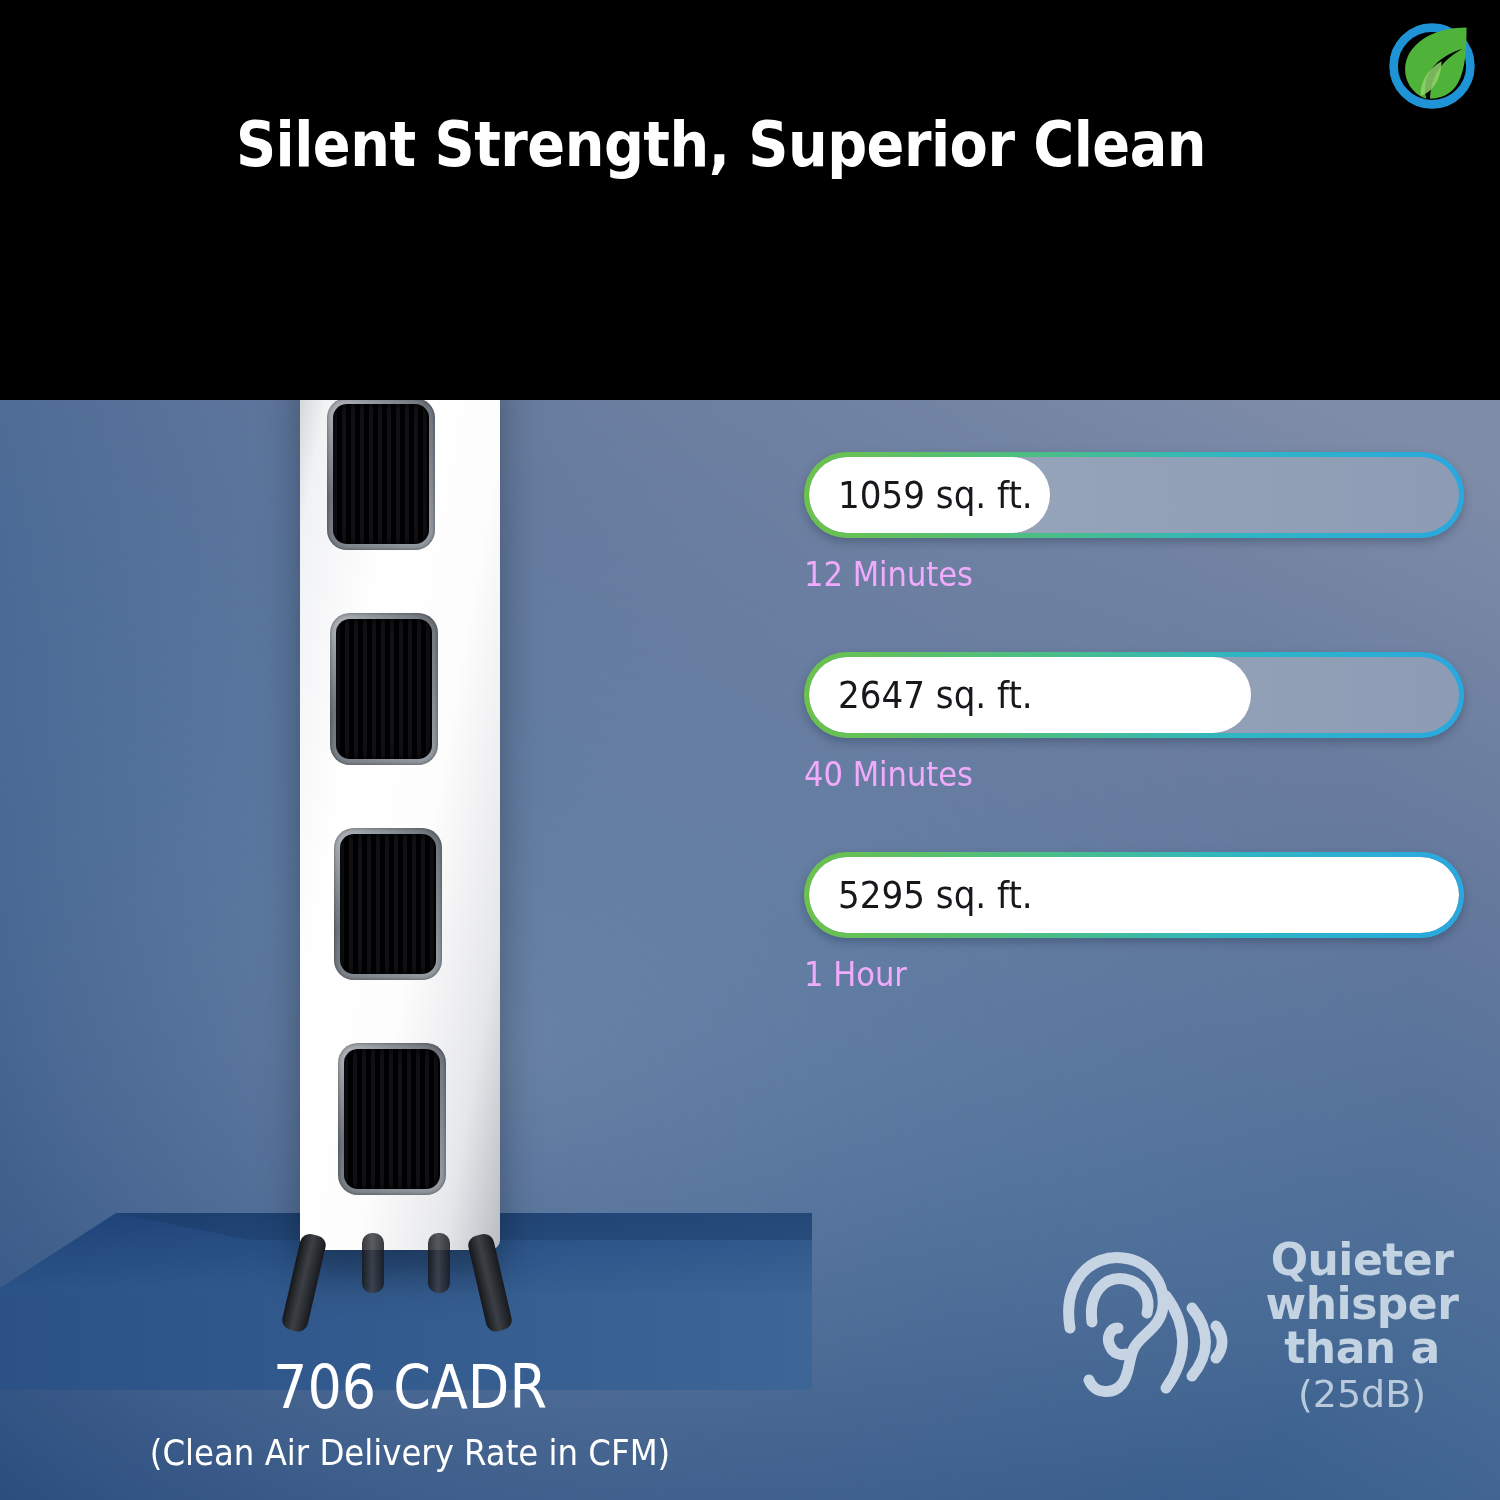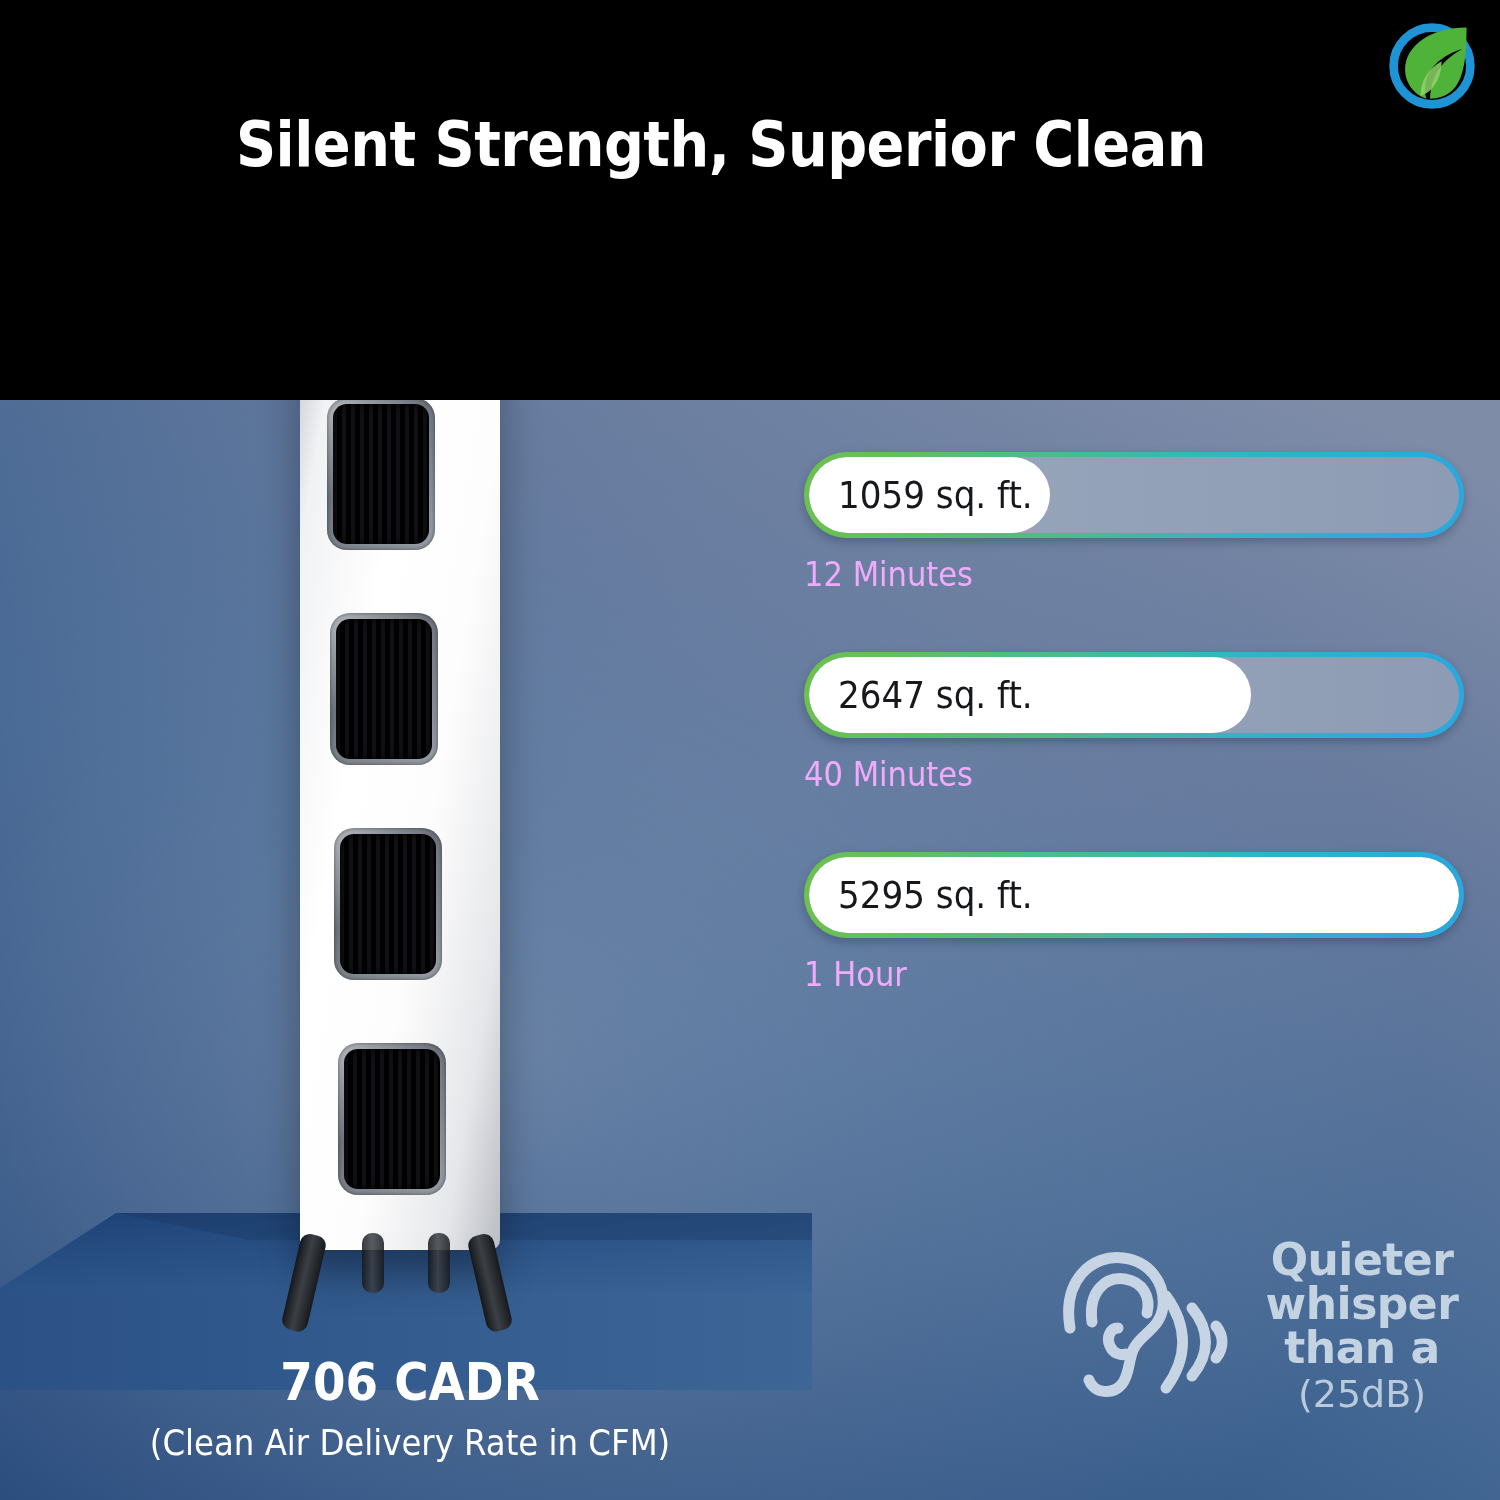--- a/index.html
+++ b/index.html
@@ -50,21 +50,21 @@
   .bar-fill{position:absolute;left:0;top:0;height:100%;border-radius:38px;background:#ffffff;
      display:flex;align-items:center;}
   .bar-value{position:absolute;left:34px;top:50%;transform:translateY(-50%);
      font-size:38px;color:#16181b;font-weight:400;white-space:nowrap;
      font-family:"DejaVu Sans Condensed","Liberation Sans",sans-serif;}
   .bar-label{margin-top:16px;font-size:34px;color:#f0abfc;
      font-family:"DejaVu Sans Condensed","Liberation Sans",sans-serif;}
 
   
   .cadr{position:absolute;left:30px;top:1352px;width:760px;text-align:center;color:#fff;}
-  .cadr-main{font-size:52px;font-weight:700;letter-spacing:0px;
+  .cadr-main{font-size:60px;font-weight:400;letter-spacing:0px;
      font-family:"DejaVu Sans Condensed","Liberation Sans",sans-serif;}
   .cadr-sub{font-size:36px;margin-top:10px;font-weight:400;
      font-family:"DejaVu Sans Condensed","Liberation Sans",sans-serif;}
 
   
   .quiet{position:absolute;left:1040px;top:1232px;width:440px;height:230px;}
   .ear-icon{position:absolute;left:0;top:4px;width:190px;height:200px;}
   .quiet-text{position:absolute;left:200px;top:-6px;width:244px;text-align:center;margin-top:12px;}
   .quiet-main{font-size:44px;line-height:44px;font-weight:700;color:#c3d3e2;
      font-family:"DejaVu Sans","Liberation Sans",sans-serif;letter-spacing:-0.5px;}

